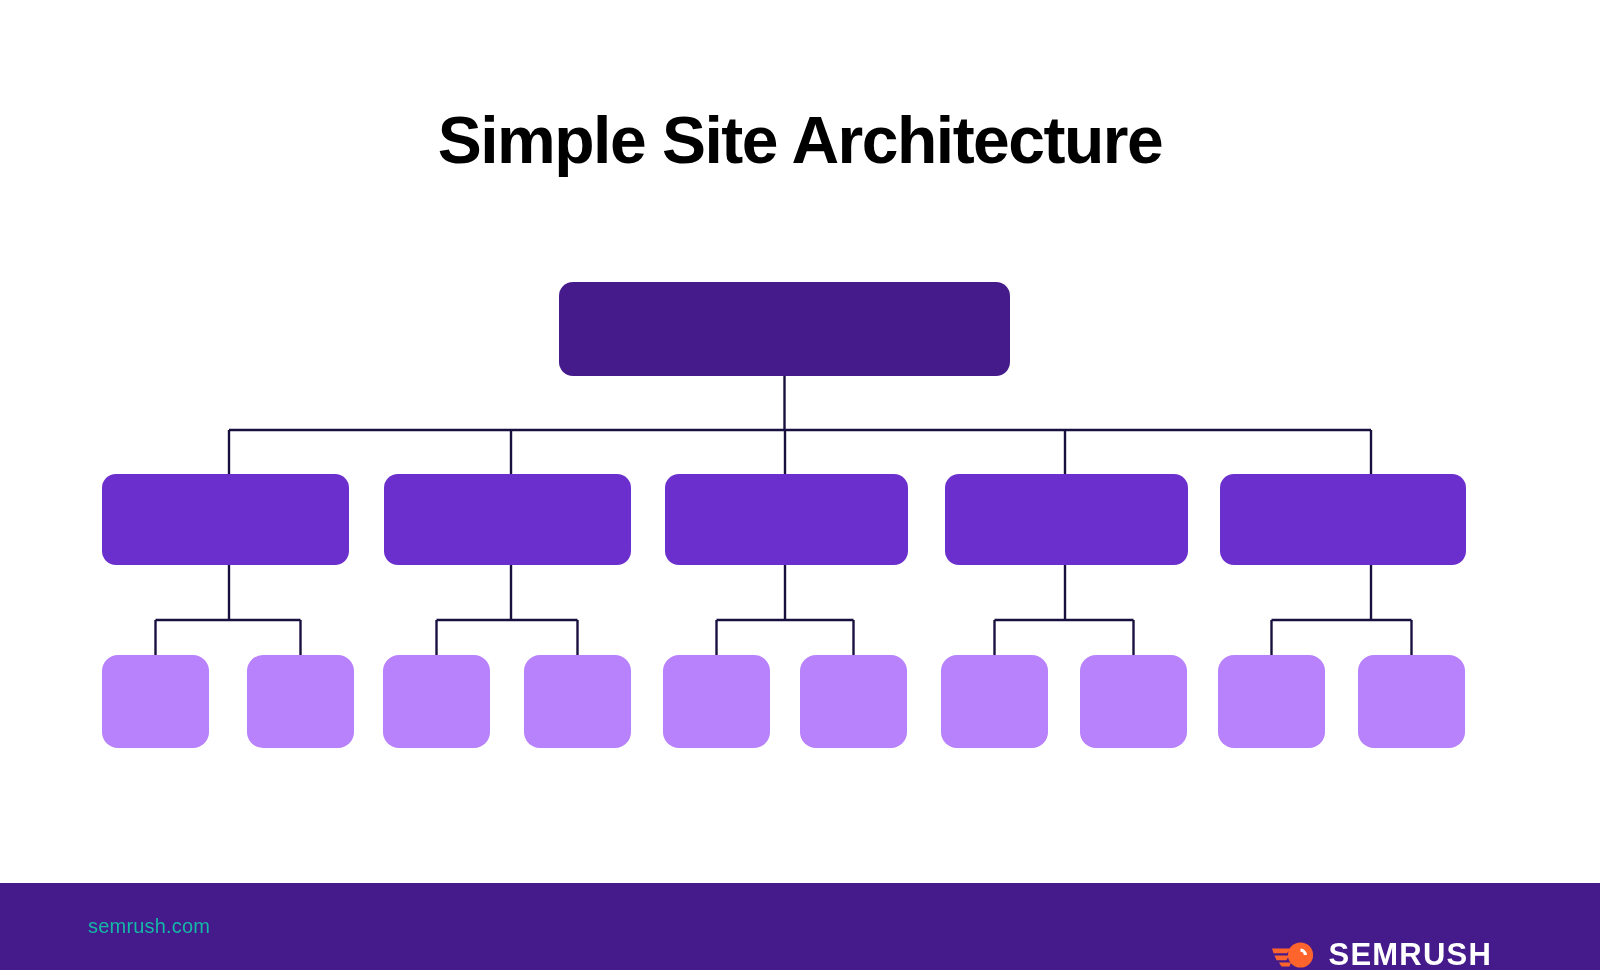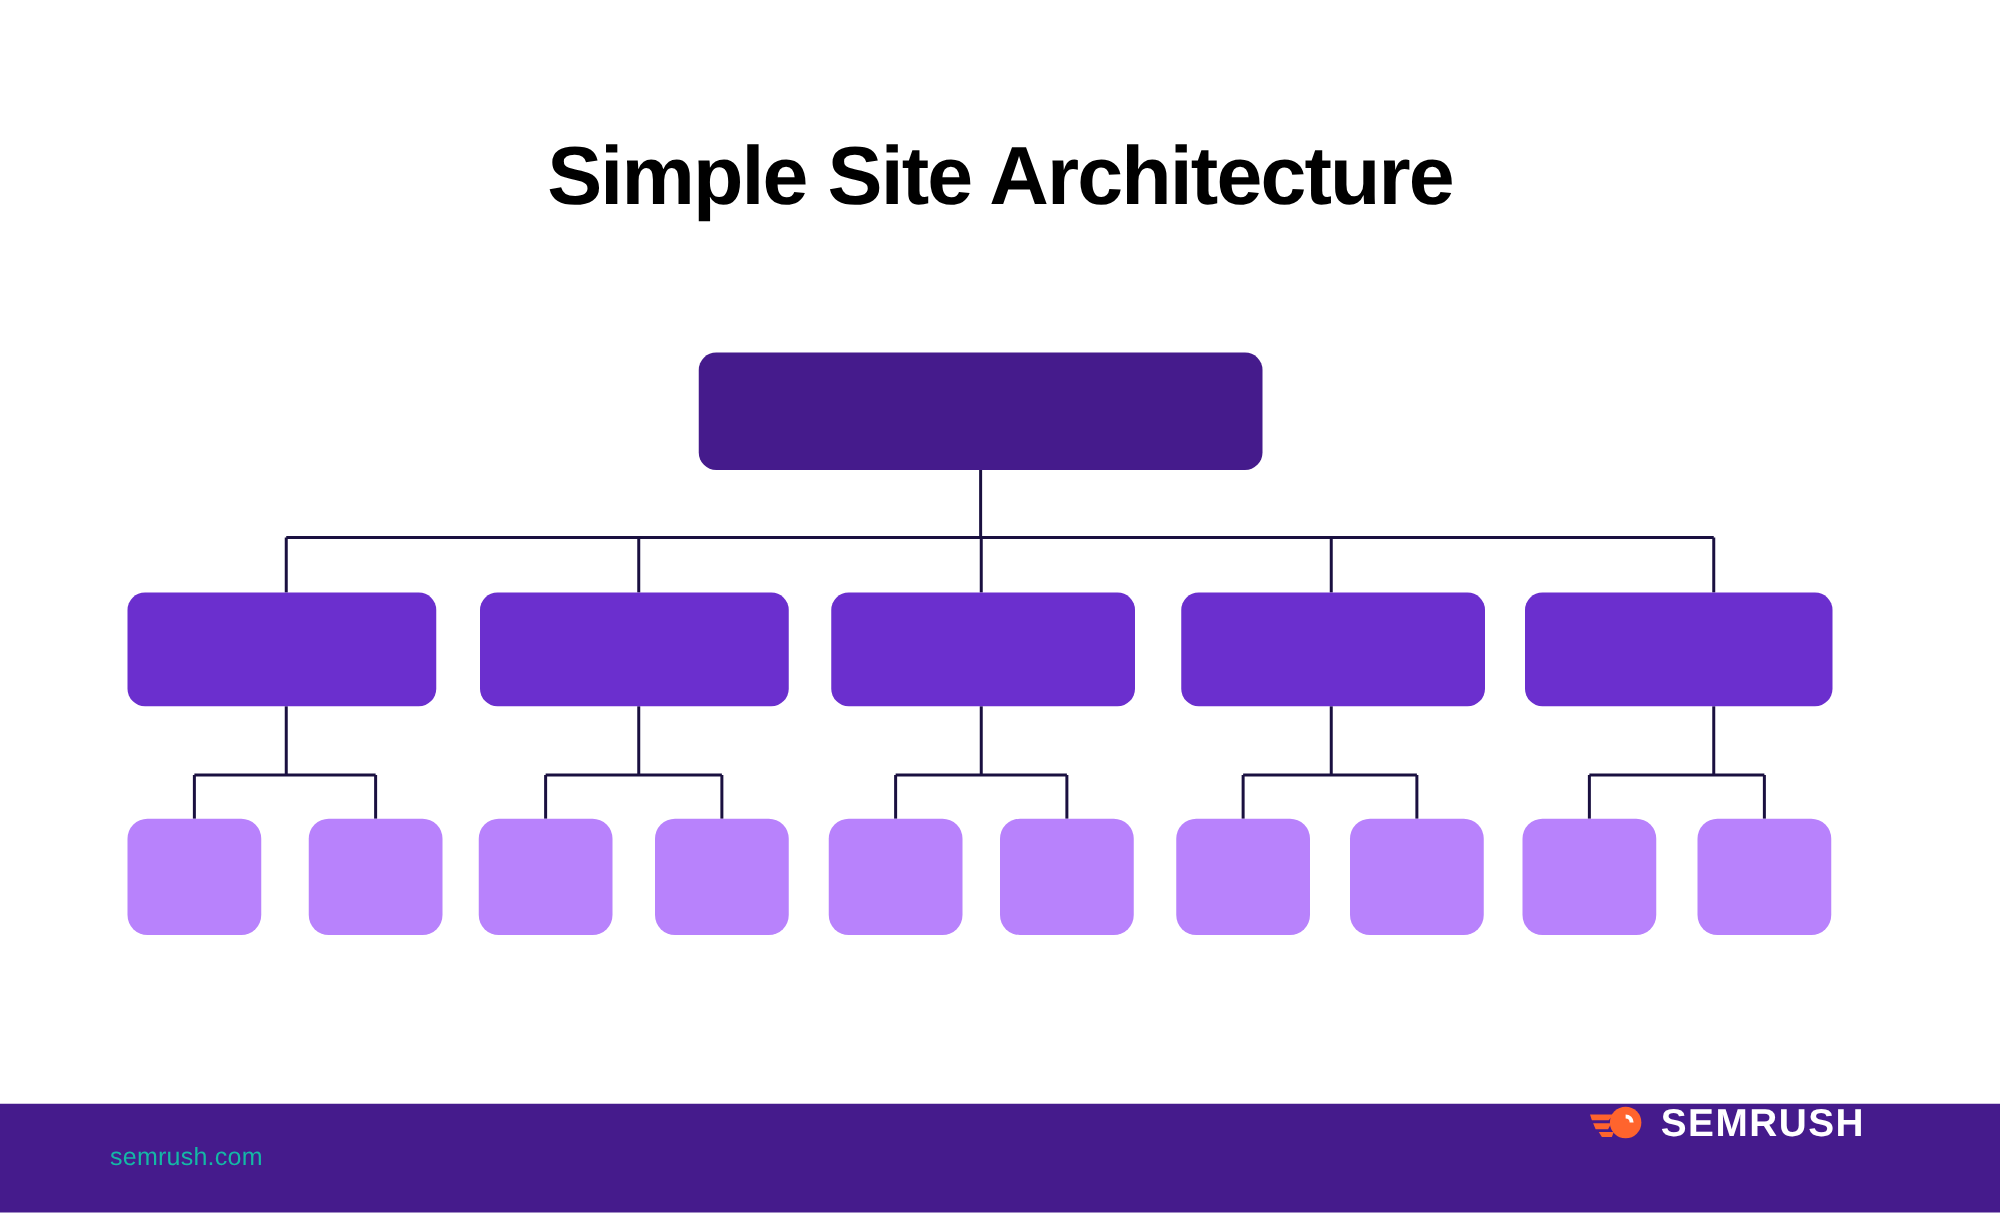--- a/index.html
+++ b/index.html
@@ -77,21 +77,21 @@
     font-size: 20px;
     font-weight: 400;
     letter-spacing: 0.2px;
   }
   #footer-logo {
     position: absolute;
     right: 108px;
     top: 0;
     height: 87px;
     display: flex;
-    align-items: flex-start;
+    align-items: flex-end;
     gap: 13px;
   }
   #logo-mark { display: block; }
   #logo-wordmark {
     color: #ffffff;
     font-size: 31px;
     font-weight: 700;
     letter-spacing: 1.2px;
     line-height: 1;
   }

